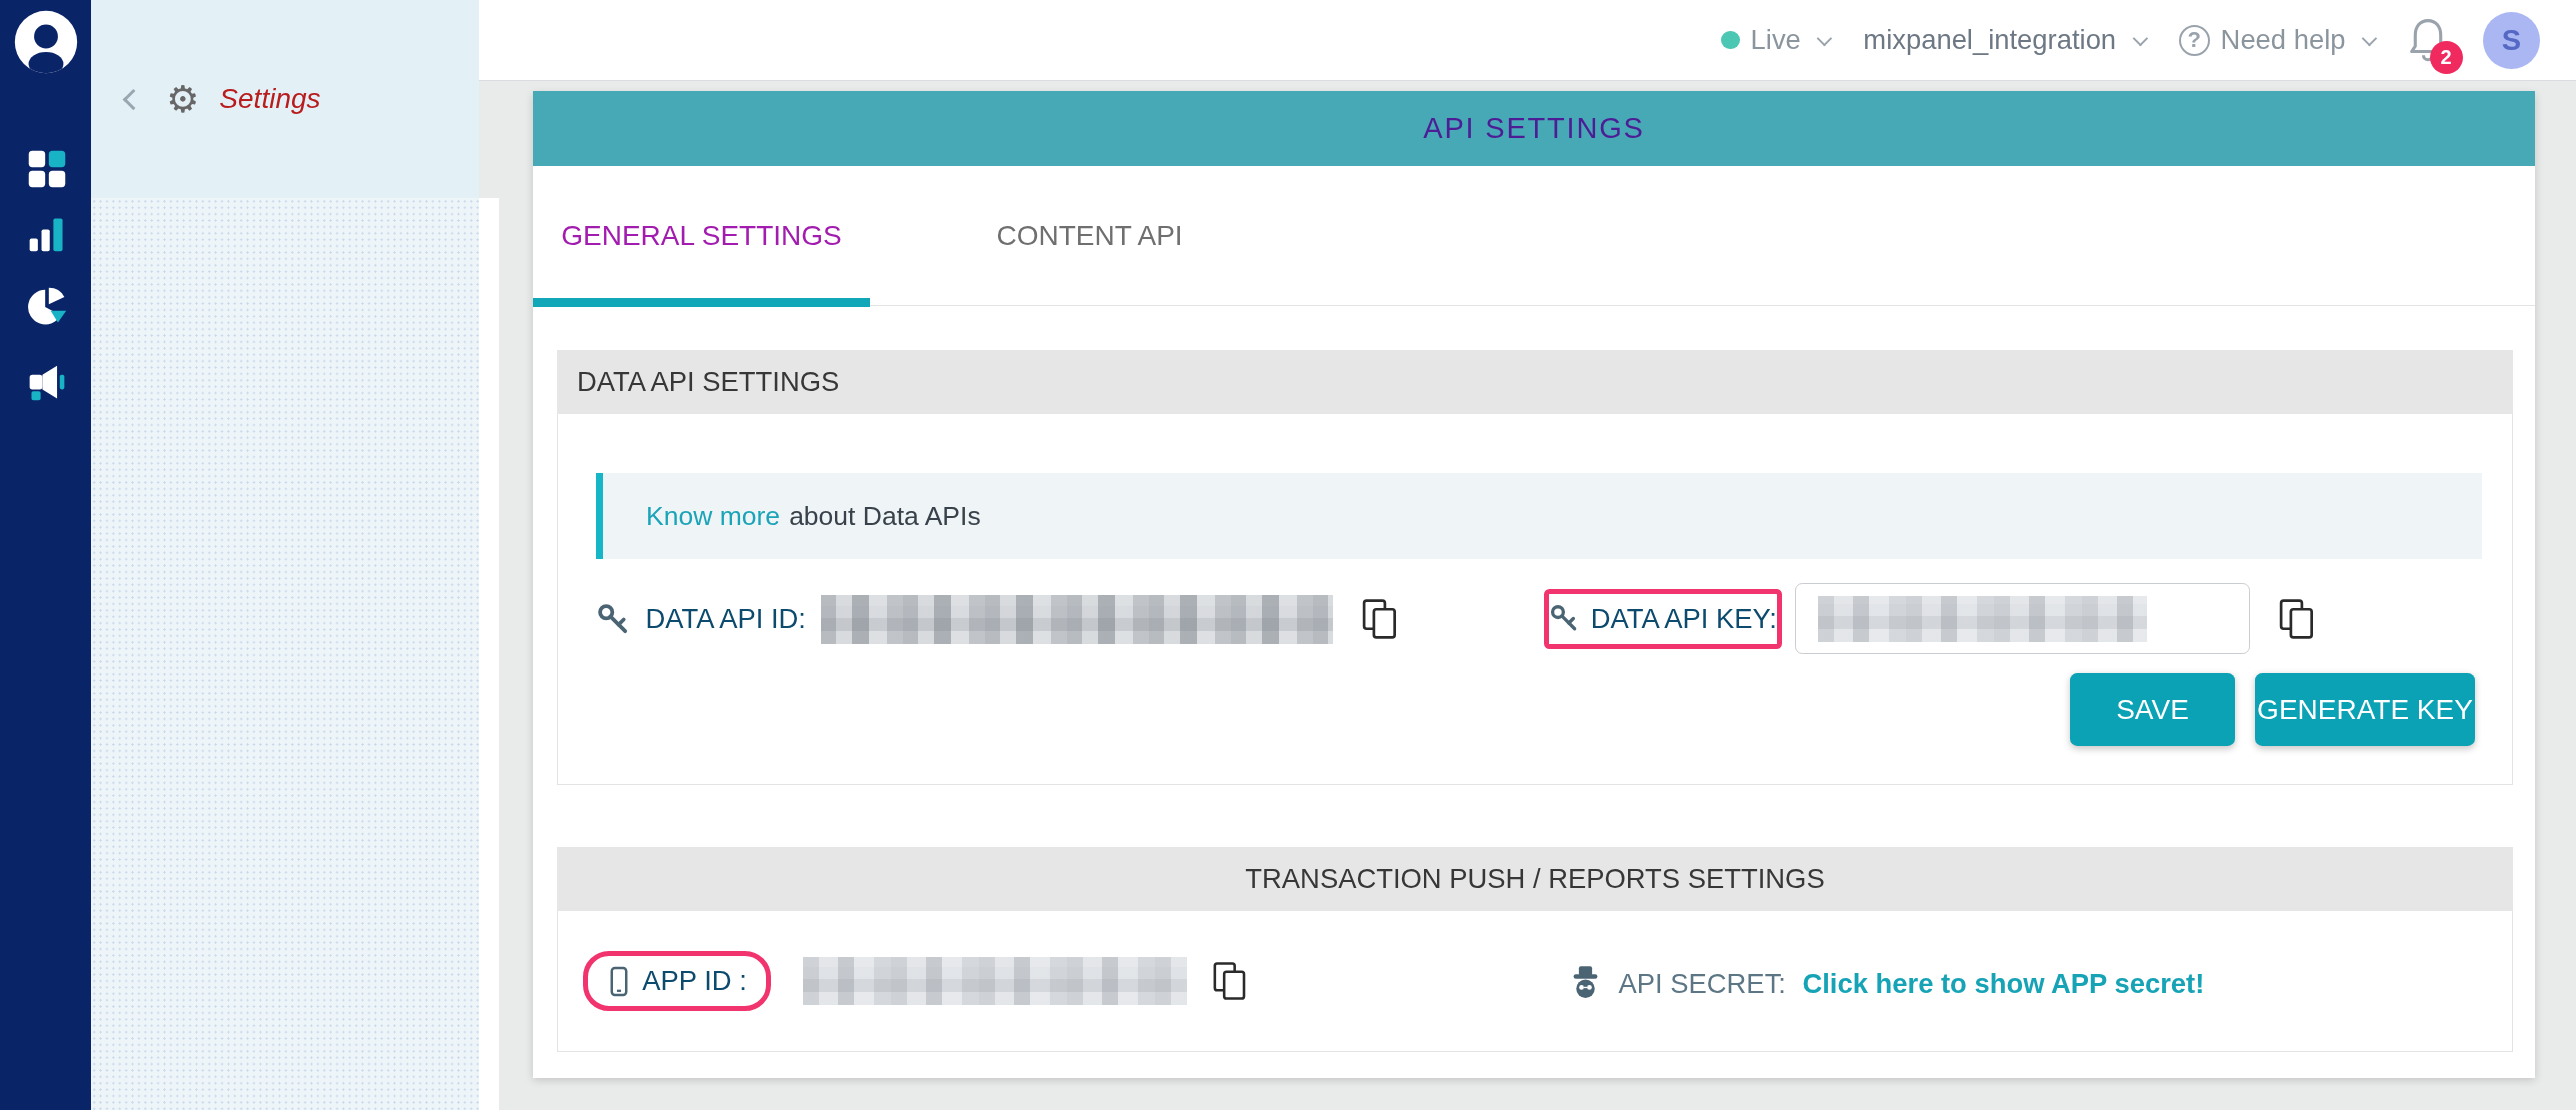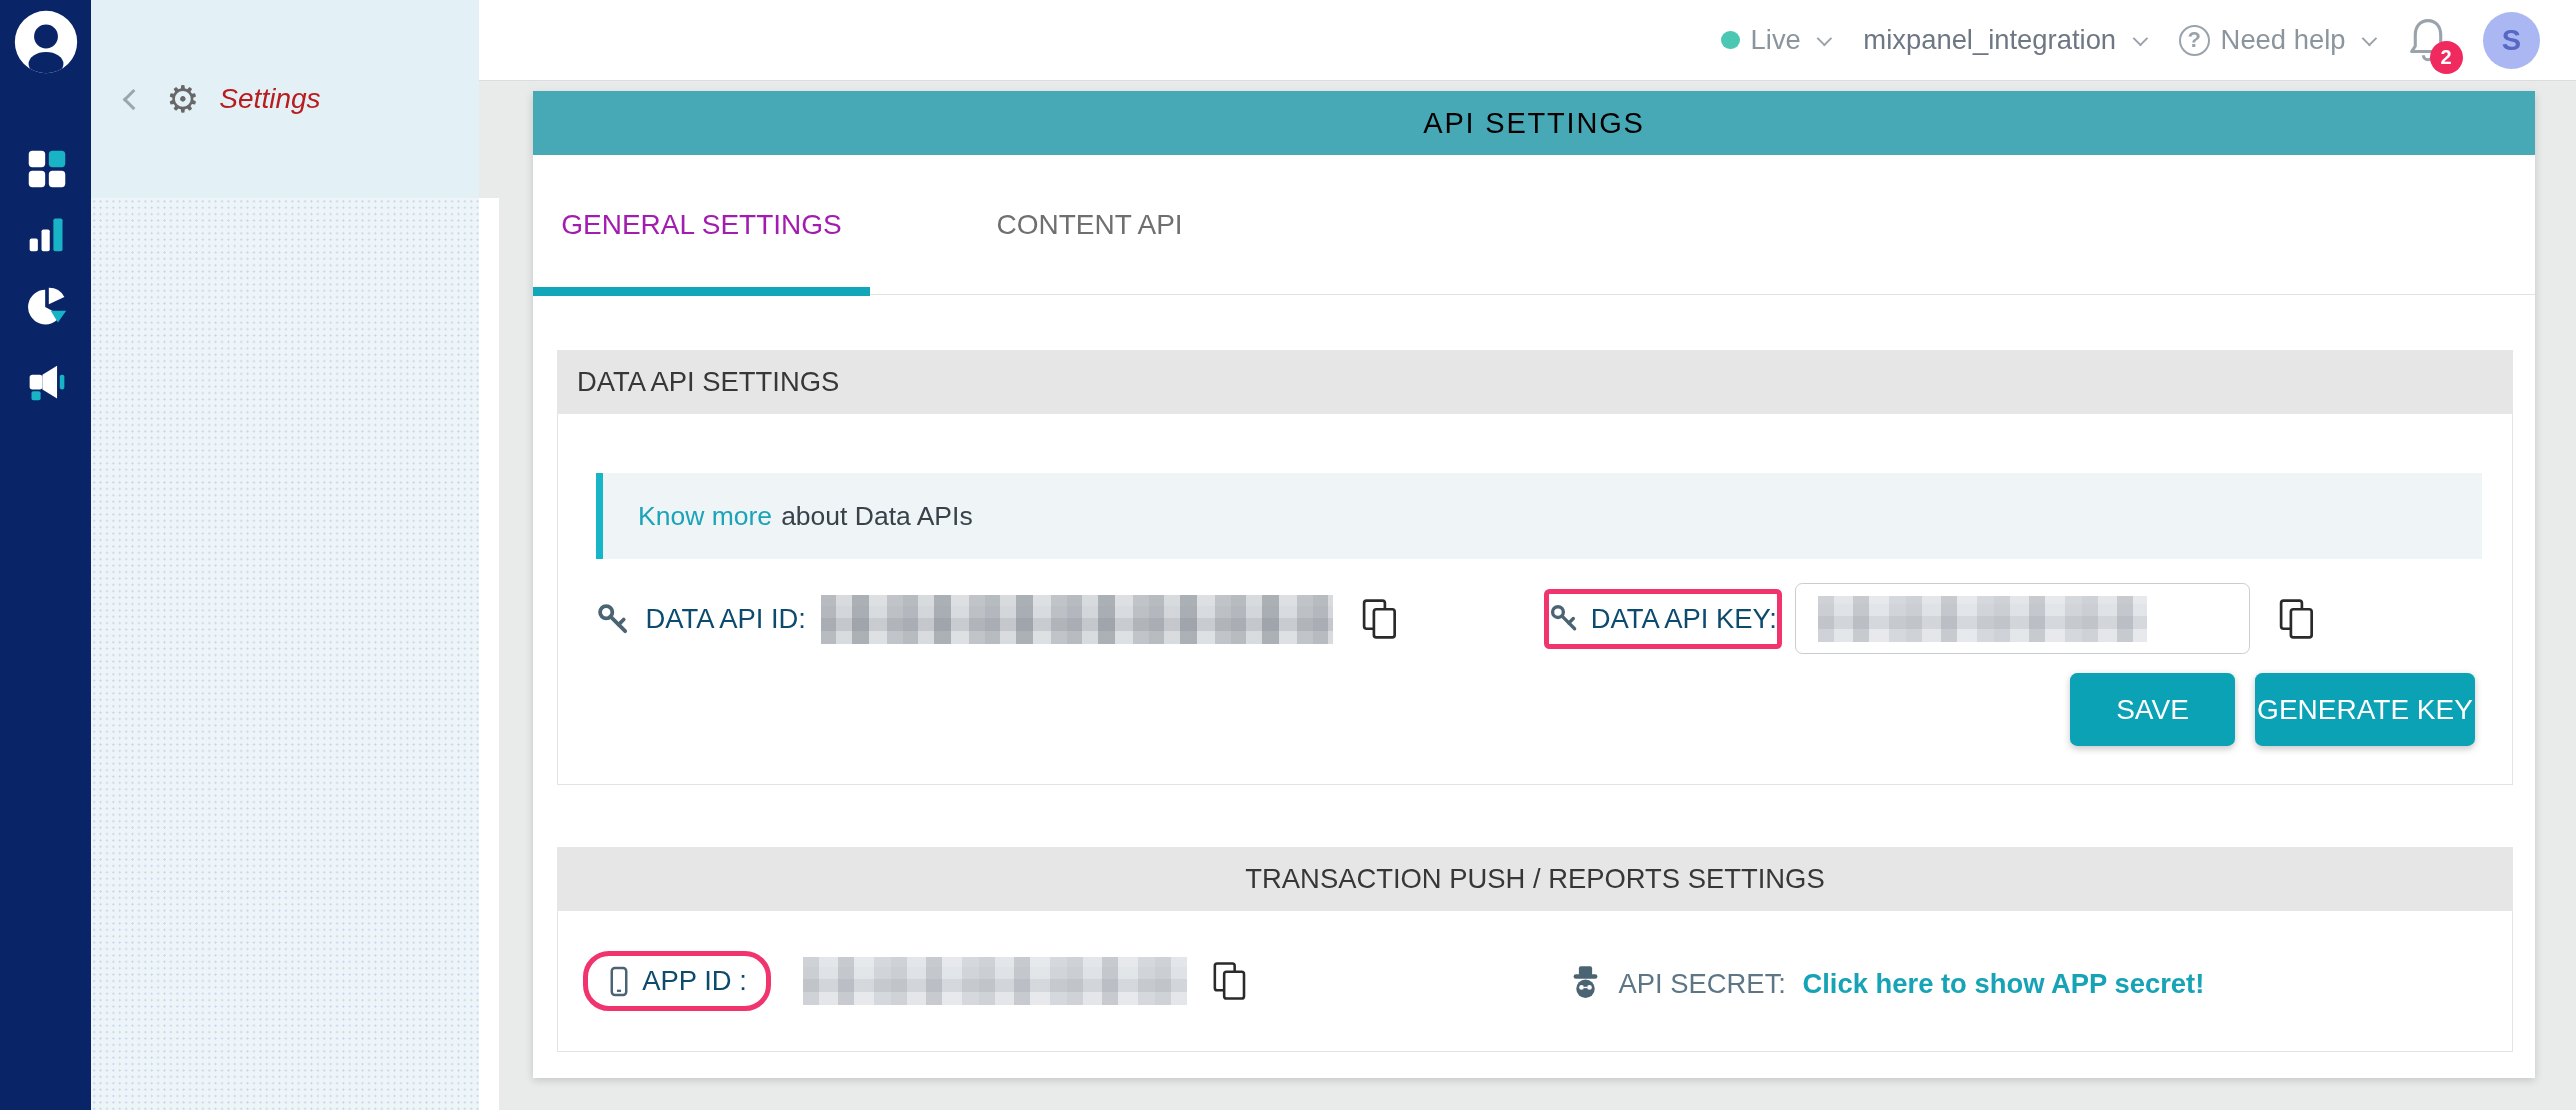--- a/index.html
+++ b/index.html
@@ -33,39 +33,39 @@
   .live-dot { width:18.3px; height:18.3px; border-radius:50%; background:#4cc7b3; }
   .chev-down { width:11px; height:11px; border-right:2.7px solid #9aa3ac; border-bottom:2.7px solid #9aa3ac; transform:rotate(45deg) translateY(-2.7px); margin-left:5.5px; }
   .project-name { color:#6d7884; }
   .help-circle { width:31px; height:31px; border:2.7px solid #9aa3ac; border-radius:50%; display:flex; align-items:center; justify-content:center; font-size:22px; color:#9aa3ac; font-weight:bold; }
   .bell-wrap { position:relative; width:40px; height:46px; cursor:pointer; }
   .badge { position:absolute; right:-14.6px; bottom:-11px; min-width:33px; height:33px; border-radius:50%; background:#f02a5e; color:#fff; font-size:20px; font-weight:bold; display:flex; align-items:center; justify-content:center; }
   .avatar { width:57px; height:57px; border-radius:50%; background:#aab7f2; color:#5568c4; font-size:29px; font-weight:bold; display:flex; align-items:center; justify-content:center; cursor:pointer; }
 
   
   .card { position:absolute; left:533px; top:91px; width:2002px; height:987px; background:#ffffff; box-shadow:0 2.7px 8.2px rgba(0,0,0,0.16); z-index:2; }
-  .card-header { height:64px; background:#48a9b6; display:flex; align-items:center; justify-content:center; color:#000000; font-size:29px; letter-spacing:1.8px; }
+  .card-header { height:75px; background:#48a9b6; display:flex; align-items:center; justify-content:center; color:#4c1d95; font-size:29px; letter-spacing:1.8px; }
   .tabs { position:relative; height:140px; border-bottom:1.8px solid #e3e3e3; display:flex; }
   .tab { height:100%; display:flex; align-items:center; justify-content:center; font-size:28px; cursor:pointer; }
   .tab-general { width:337px; color:#a21caf; position:relative; }
   .tab-general::after { content:""; position:absolute; left:0; bottom:-1.8px; width:100%; height:9.1px; background:#12a7b8; }
   .tab-content-api { width:311px; margin-left:64px; color:#6f6f6f; }
 
   .section { position:absolute; left:24px; width:1956px; }
   .section-bar { height:64px; background:#e6e6e6; display:flex; align-items:center; font-size:27.4px; color:#373737; }
   .section-bar.left-title { padding-left:20px; }
   .section-bar.center-title { justify-content:center; }
   .section-box { background:#ffffff; border:1.8px solid #e3e3e3; border-top:none; position:relative; }
   .sec1 { top:259px; }
   .sec1 .section-box { height:371px; }
   .sec2 { top:756px; }
   .sec2 .section-box { height:141px; }
 
   .info-strip { position:absolute; left:38px; top:59px; width:1886px; height:86px; background:#eff4f7; border-left:7.3px solid #16b6c8; display:flex; align-items:center; padding-left:35px; font-size:26.5px; color:#39424a; }
-  .know-more { color:#1ba3b8; cursor:pointer; margin-right:9.1px; }
+  .know-more { color:#1ba3b8; cursor:pointer; margin-right:9.1px;margin-left:8px; }
 
   .row-left { position:absolute; display:flex; align-items:center; }
   .slate-label { font-size:27.4px; color:#0c4a6e; white-space:nowrap; }
   .mosaic { background:
       repeating-linear-gradient(90deg, rgba(110,117,126,0.38) 0 14.6px, rgba(110,117,126,0.10) 14.6px 31px, rgba(110,117,126,0.48) 31px 48px, rgba(110,117,126,0.06) 48px 66px, rgba(110,117,126,0.30) 66px 82px),
       repeating-linear-gradient(0deg, rgba(255,255,255,0.30) 0 12.8px, rgba(0,0,0,0.05) 12.8px 25.6px, rgba(255,255,255,0.15) 25.6px 38px),
       #d9dce0; }
   .mosaic.light { background:
       repeating-linear-gradient(90deg, rgba(130,137,146,0.28) 0 16.5px, rgba(130,137,146,0.08) 16.5px 35px, rgba(130,137,146,0.35) 35px 51px, rgba(130,137,146,0.05) 51px 71px, rgba(130,137,146,0.22) 71px 88px),
       repeating-linear-gradient(0deg, rgba(255,255,255,0.35) 0 12.8px, rgba(0,0,0,0.04) 12.8px 25.6px, rgba(255,255,255,0.18) 25.6px 38px),

